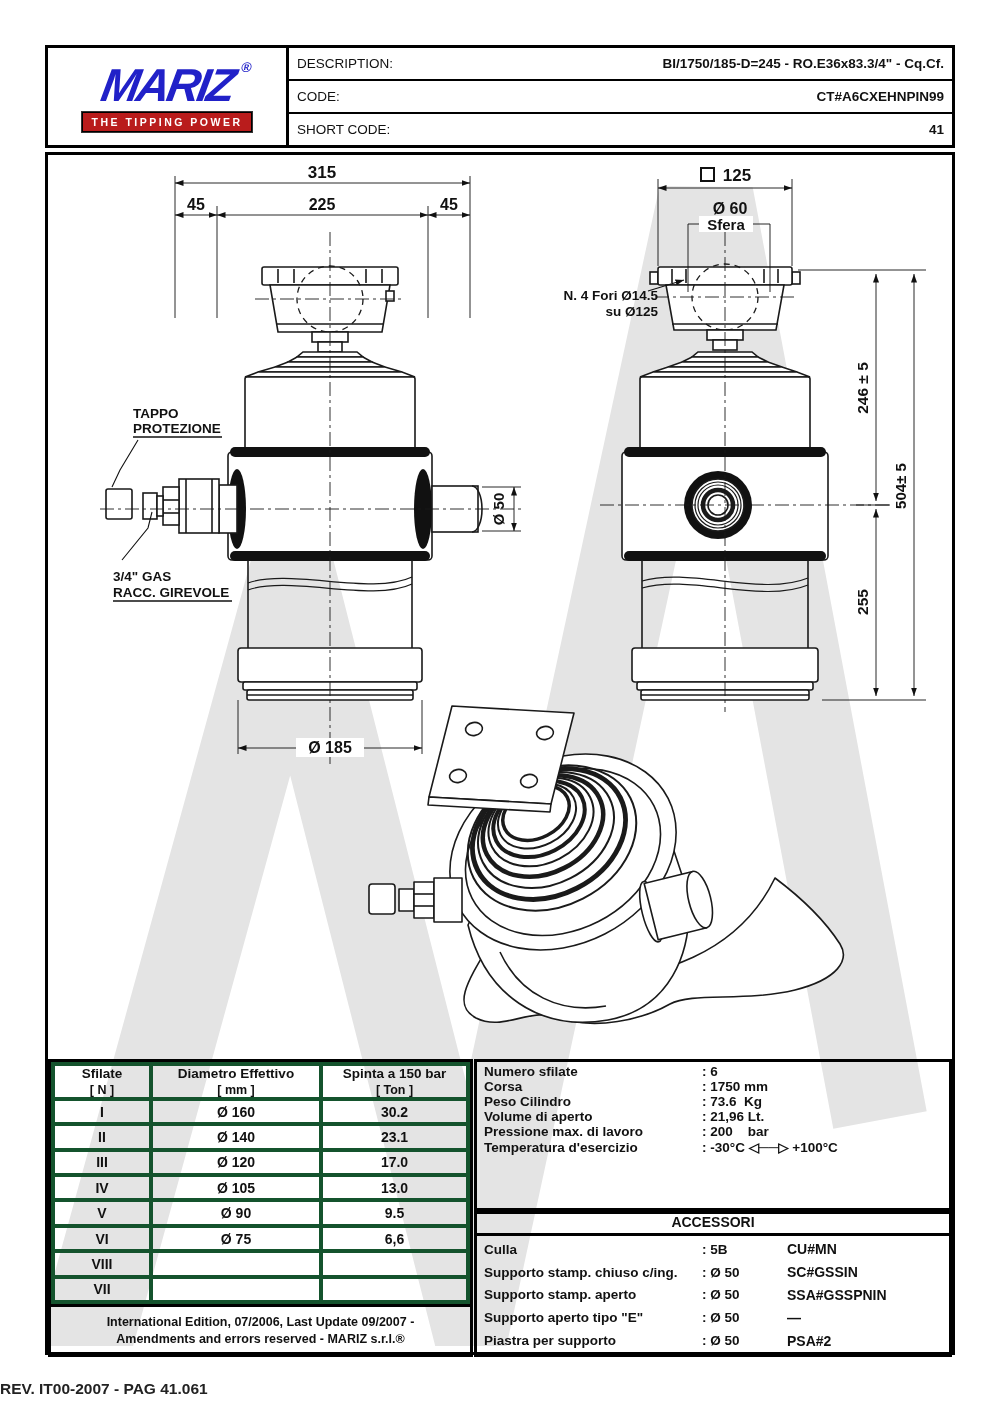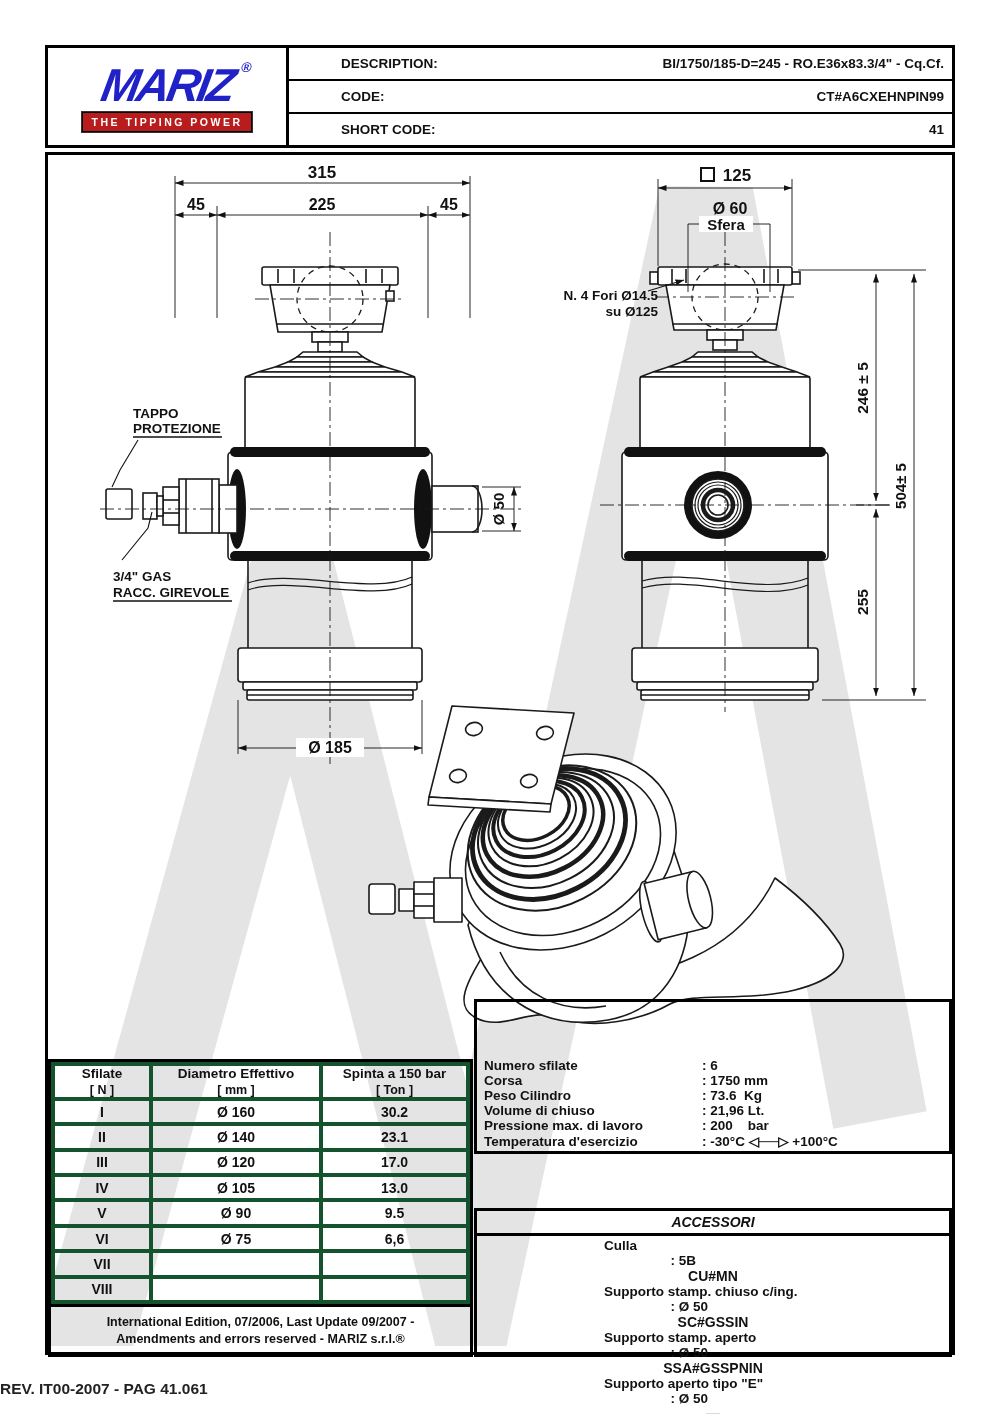--- a/index.html
+++ b/index.html
@@ -10,41 +10,41 @@
   #header-box{left:45px;top:45px;width:904px;height:97px;border:3px solid #000;display:flex;background:#fff;z-index:5;}
   #logo-cell{width:238px;border-right:3px solid #000;display:flex;flex-direction:column;align-items:center;justify-content:center;}
   #brand{font-style:italic;font-weight:800;font-size:46px;letter-spacing:-3px;color:#2121c8;
          transform:skewX(-10deg);line-height:1;position:relative;}
   #brand .reg{font-size:14px;font-style:normal;letter-spacing:0;position:absolute;right:-16px;top:-2px;}
   #tagline{margin-top:4px;background:#b91c1c;color:#fff;border:1px solid #000;outline:1px solid #333;
            font-size:10.5px;font-weight:700;letter-spacing:2.5px;padding:3px 8px;white-space:nowrap;}
   #header-rows{flex:1;display:flex;flex-direction:column;}
   .hrow{flex:1;display:flex;align-items:center;border-bottom:2px solid #000;padding:0 8px;}
   .hrow:last-child{border-bottom:none;}
-  .hlabel{font-weight:700;font-size:13.5px;margin-left:44px;}
+  .hlabel{font-weight:400;font-size:13.5px;}
   .hvalue{margin-left:auto;font-weight:700;font-size:13.5px;white-space:pre;}
   
   #main-box{left:45px;top:152px;width:904px;height:1197px;border:3px solid #000;z-index:1;}
   
   .tbox{border:3px solid #000;background:transparent;z-index:4;}
   #stage-table{left:48px;top:1059px;width:419px;height:242px;}
   table{border-collapse:collapse;width:100%;height:100%;table-layout:fixed;}
   th,td{border:4px solid #14532d;font-weight:700;text-align:center;padding:0;font-size:14px;background:transparent;}
   th{font-size:13.5px;line-height:1.15;}
   .unit{font-weight:700;font-size:12.5px;}
   #note-box{left:48px;top:1304px;width:419px;height:47px;display:flex;flex-direction:column;
             justify-content:center;text-align:center;font-size:12.5px;font-weight:700;line-height:1.35;}
-  #spec-box{left:474px;top:999px;width:472px;height:145px;display:flex;flex-direction:column;justify-content:flex-end;padding:2px 0;}
+  #spec-box{left:474px;top:1059px;width:472px;height:145px;display:flex;flex-direction:column;justify-content:flex-start;padding:2px 0;}
   .srow{display:flex;align-items:center;padding:0 7px;}
   .slabel{width:218px;font-weight:700;font-size:13.5px;}
   .svalue{font-weight:700;font-size:13.5px;white-space:pre;}
   #acc-box{left:474px;top:1208px;width:472px;height:143px;display:flex;flex-direction:column;}
-  #acc-title{border-bottom:3px solid #000;text-align:center;font-weight:700;font-size:14px;padding:3px 0;font-style:italic;}
+  #acc-title{border-bottom:3px solid #000;text-align:center;font-weight:700;font-size:14px;padding:3px 0;}
   #acc-rows{flex:1;display:flex;flex-direction:column;justify-content:space-around;padding:2px 0;}
-  .arow{display:flex;align-items:center;padding:0 7px;flex-direction:column;}
+  .arow{display:flex;align-items:center;padding:0 7px;}
   .alabel{width:218px;font-weight:700;font-size:13.5px;}
   .avalue{width:85px;font-weight:700;font-size:13.5px;white-space:pre;}
   .acode{font-weight:700;font-size:14px;}
   #footer{left:0;top:1380px;width:1000px;text-align:left;font-size:15.5px;font-weight:700;color:#222;z-index:5;}
   svg{position:absolute;}
   svg text{font-family:"Liberation Sans",sans-serif;font-weight:700;fill:#111;}
 </style>
 </head>
 <body>
 
@@ -337,26 +337,26 @@
             <td>V</td>
             <td>Ø 90</td>
             <td>9.5</td>
           </tr>
         <tr>
             <td>VI</td>
             <td>Ø 75</td>
             <td>6,6</td>
           </tr>
         <tr>
-            <td>VII</td>
+            <td>VIII</td>
             <td></td>
             <td></td>
           </tr>
         <tr>
-            <td>VIII</td>
+            <td>VII</td>
             <td></td>
             <td></td>
           </tr>
       </tbody>
     </table>
   </div>
 
   <div class="abs tbox" id="note-box">
     <div>International Edition, 07/2006, Last Update 09/2007 -</div>
     <div>Amendments and errors reserved - MARIZ s.r.l.®</div>
@@ -369,21 +369,21 @@
       </div>
     <div class="srow">
         <span class="slabel">Corsa</span>
         <span class="svalue">: 1750 mm</span>
       </div>
     <div class="srow">
         <span class="slabel">Peso Cilindro</span>
         <span class="svalue">: 73.6  Kg</span>
       </div>
     <div class="srow">
-        <span class="slabel">Volume di chiuso</span>
+        <span class="slabel">Volume di aperto</span>
         <span class="svalue">: 21,96 Lt.</span>
       </div>
     <div class="srow">
         <span class="slabel">Pressione max. di lavoro</span>
         <span class="svalue">: 200    bar</span>
       </div>
     <div class="srow">
         <span class="slabel">Temperatura d'esercizio</span>
         <span class="svalue">: -30°C ◁──▷ +100°C</span>
       </div>

